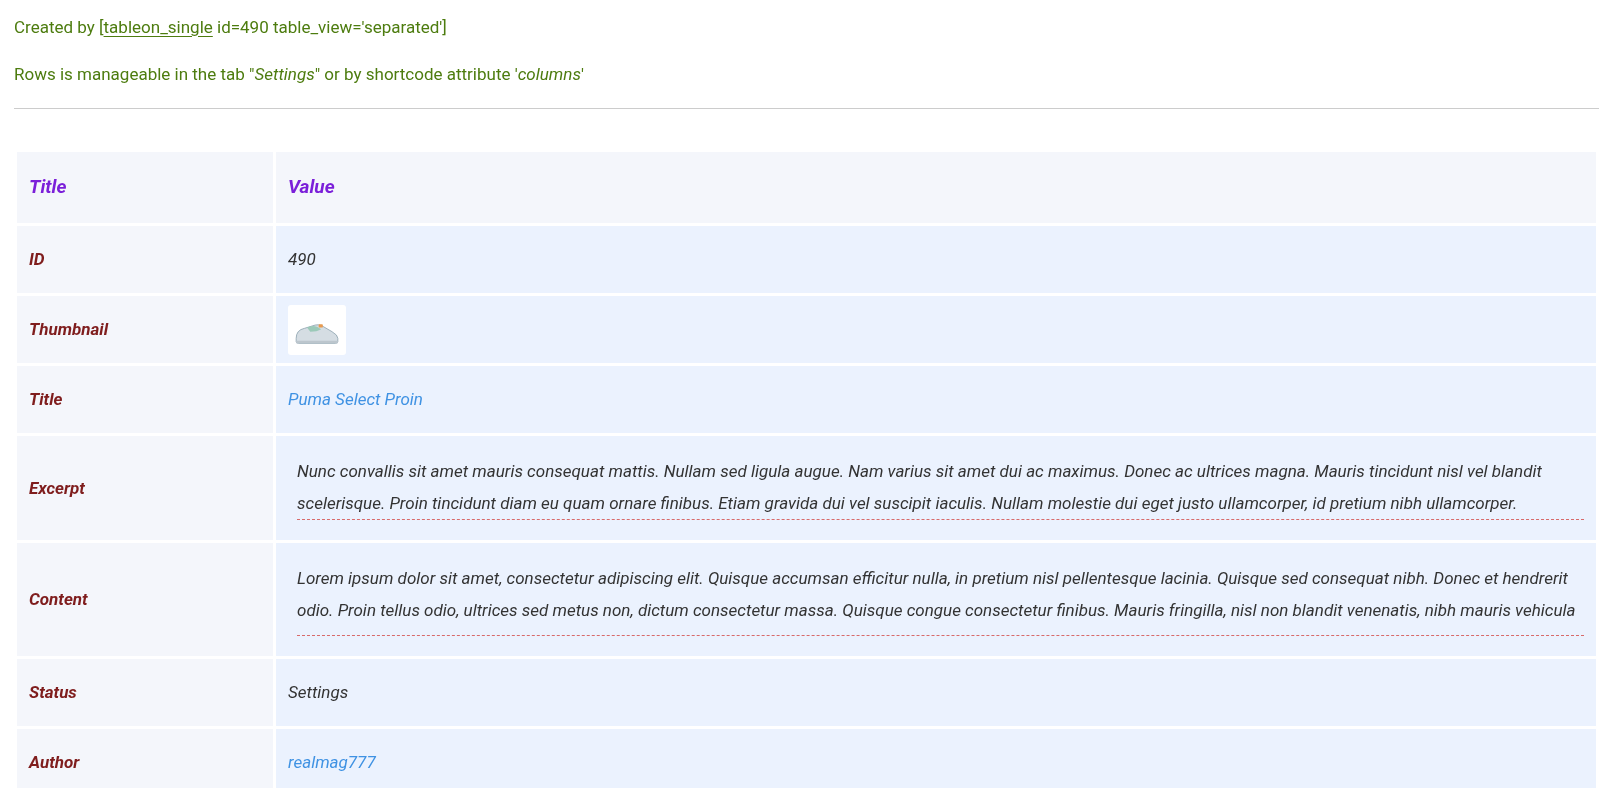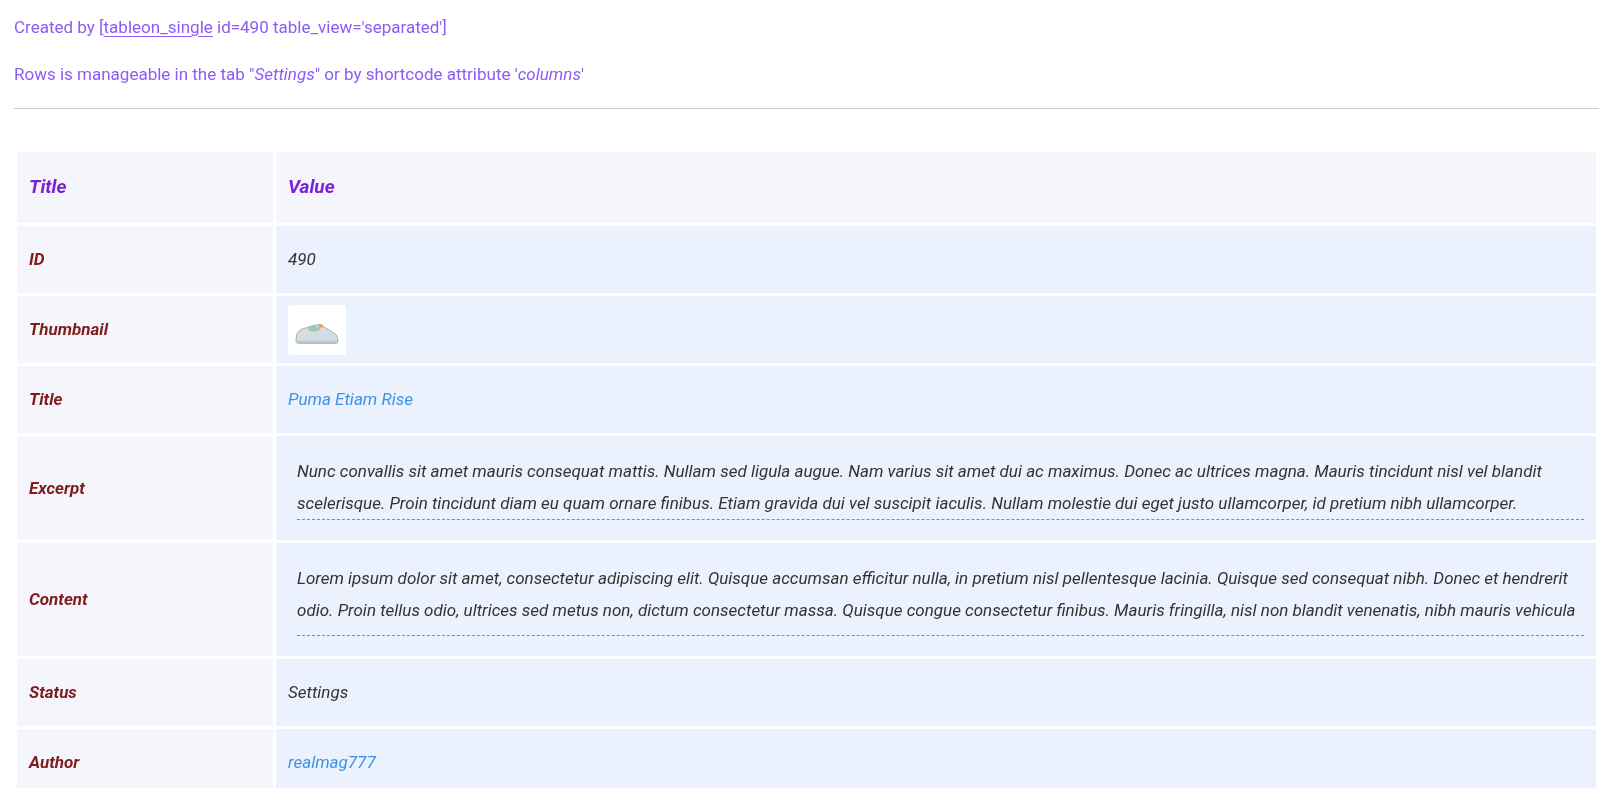--- a/index.html
+++ b/index.html
@@ -6,21 +6,21 @@
     margin: 0;
     padding: 14px;
     font-family: -apple-system, BlinkMacSystemFont, "Segoe UI", Roboto, "Helvetica Neue", Arial, sans-serif;
     color: #333;
     background: #fff;
     font-size: 17px;
     line-height: 1.6;
   }
   .intro p {
     margin: 0 0 20px 0;
-    color: #8b5cf6;
+    color: #4d7c0f;
   }
   .intro .underline {
     text-decoration: underline;
     text-underline-offset: 3px;
   }
   .intro em {
     font-style: italic;
   }
   hr {
     border: none;
@@ -123,21 +123,21 @@
             <path d="M18 17 Q24 14 30 16 L35 19 Q30 22 22 22 Z" fill="#9bc9b8"></path>
             <rect x="32" y="13" width="5" height="4" fill="#e89a4f" rx="1"></rect>
             <path d="M5 33 L55 33 L55 36 L5 36 Z" fill="#bcc6cd"></path>
           </svg>
         </div>
       </td>
     </tr>
     <tr>
       <td class="label">Title</td>
       <td class="value">
-        <a href="#" class="link">Puma Etiam Rise</a>
+        <a href="#" class="link">Puma Select Proin</a>
       </td>
     </tr>
     <tr>
       <td class="label">Excerpt</td>
       <td class="value">
         <div class="excerpt-box">Nunc convallis sit amet mauris consequat mattis. Nullam sed ligula augue. Nam varius sit amet dui ac maximus. Donec ac ultrices magna. Mauris tincidunt nisl vel blandit scelerisque. Proin tincidunt diam eu quam ornare finibus. Etiam gravida dui vel suscipit iaculis. Nullam molestie dui eget justo ullamcorper, id pretium nibh ullamcorper.</div>
       </td>
     </tr>
     <tr>
       <td class="label">Content</td>

